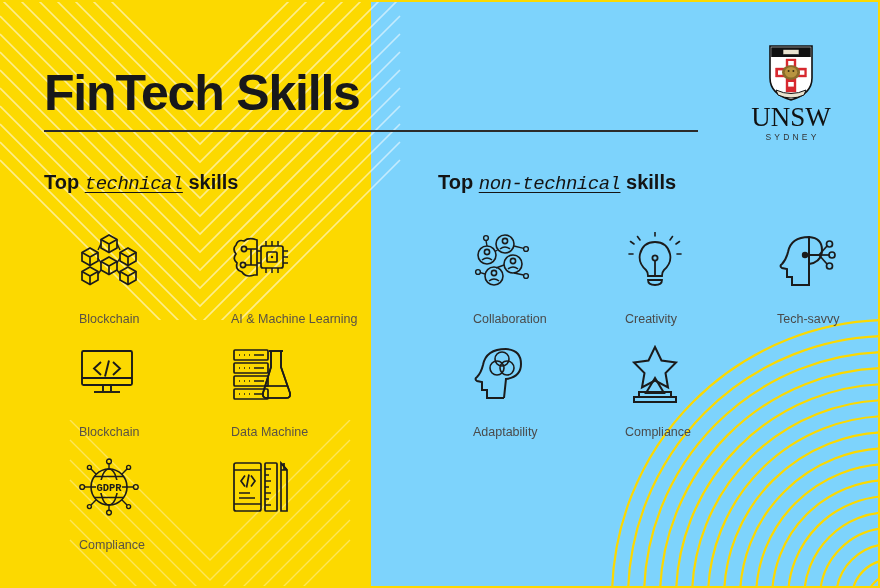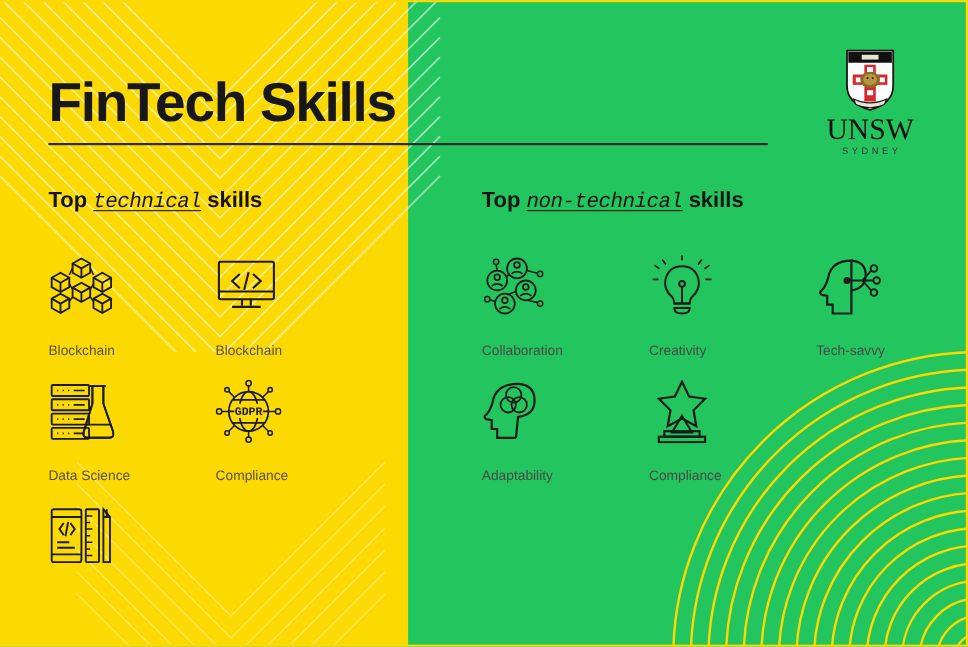--- a/index.html
+++ b/index.html
@@ -6,21 +6,21 @@
   html,body { width:880px; height:588px; }
   body {
     font-family:"Liberation Sans", sans-serif;
     background:#ffffff;
     position:relative;
     overflow:hidden;
   }
   #page {
     position:relative;
     width:880px; height:588px;
-    background:#22c55e;
+    background:#7dd3fc;
     overflow:hidden;
     text-decoration:underline;
   }
   
   .edge-top { position:absolute; left:0; top:0; width:880px; height:2px; background:#FCD900; z-index:6; }
   .edge-right { position:absolute; right:0; top:0; width:2px; height:588px; background:#FCD900; z-index:6; }
   .edge-bottom { position:absolute; left:0; bottom:0; width:880px; height:2px; background:#FCD900; z-index:6; }
 
   
   .yellow-panel {
@@ -122,21 +122,21 @@
     width:320px;
     grid-template-columns:152px 168px;
     grid-template-rows:113px 113px 113px;
   }
   .grid-right {
     left:438px; top:232px;
     width:400px;
     grid-template-columns:152px 152px 120px;
     grid-template-rows:113px 113px 113px;
   }
-  .skill { position:relative; }
+  .skill { position:relative;margin-left:35px; }
   .skill .ico { display:block; height:58px; }
   .skill .ico svg { display:block; }
   .skill .lbl {
     display:block;
     margin-top:22px;
     font-size:12.5px;
     color:#4a4a4a;
     white-space:nowrap;
   }
   .grid-left .skill .lbl { color:#5a5244; }
@@ -257,20 +257,40 @@
             <path d="M19 26 L22 31"></path>
               <path d="M41 26 L38 31"></path>
             <path d="M22 38 L19 42"></path>
               <path d="M38 38 L41 42"></path>
           </g>
         </svg>
       </span>
       <span class="lbl">Blockchain</span>
     </div>
 
+    <div class="skill">
+      <span class="ico">
+        <svg width="60" height="58" viewBox="0 0 60 58" fill="none" stroke="#1b1b1b" stroke-width="1.7">
+          <path d="M26 8 Q18 5 13 9 Q7 7 5 13 Q1 17 5 22 Q1 27 6 31 Q4 38 11 40 Q15 46 23 43 L26 43 L26 8 Z"></path>
+          <circle cx="13" cy="17" r="2.6"></circle>
+            <circle cx="12" cy="33" r="2.6"></circle>
+          <path d="M15.5 17 L26 17 M14.5 33 L26 33 M20 17 L20 33"></path>
+          <rect x="30" y="14" width="22" height="22" rx="2"></rect>
+          <rect x="36" y="20" width="10" height="10" rx="1"></rect>
+          <circle cx="41" cy="25" r="1.2" fill="#1b1b1b" stroke="none"></circle>
+          <g stroke-width="1.5">
+            <path d="M35 14 L35 9 M41 14 L41 9 M47 14 L47 9"></path>
+            <path d="M35 36 L35 41 M41 36 L41 41 M47 36 L47 41"></path>
+            <path d="M52 19 L57 19 M52 25 L57 25 M52 31 L57 31"></path>
+            <path d="M30 19 L26 19 M30 31 L26 31"></path>
+          </g>
+        </svg>
+      </span>
+      <span class="lbl">AI &amp; Machine Learning</span>
+    </div>
 
     <div class="skill">
       <span class="ico">
         <svg width="60" height="58" viewBox="0 0 60 58" fill="none" stroke="#1b1b1b" stroke-width="1.9">
           <rect x="3" y="6" width="50" height="34" rx="1.5"></rect>
           <path d="M3 33 H53"></path>
           <path d="M22 17 L15 23.5 L22 30"></path>
           <path d="M34 17 L41 23.5 L34 30"></path>
           <path d="M30 15.5 L26 31.5"></path>
           <path d="M24 40 L24 46 M32 40 L32 46"></path>
@@ -296,21 +316,21 @@
               <path d="M23 36 H33"></path>
             <path d="M8 49 h1 M13 49 h1 M18 49 h1"></path>
               <path d="M23 49 H33"></path>
           </g>
           <path d="M38 6 H52 M40 6 V22 L32 48 Q31 53 36 53 H55 Q60 53 59 48 L50 22 V6" fill="#FCD900" fill-opacity="0"></path>
           <path d="M40 6 V22 L32 48 Q31 53 36 53 H55 Q60 53 59 48 L50 22 V6"></path>
           <path d="M38 6 H52"></path>
           <path d="M35 41 H56"></path>
         </svg>
       </span>
-      <span class="lbl">Data Science</span>
+      <span class="lbl">Data Machine</span>
     </div>
 
     <div class="skill">
       <span class="ico">
         <svg width="60" height="58" viewBox="0 0 60 58" fill="none" stroke="#1b1b1b" stroke-width="1.6">
           <circle cx="30" cy="29" r="18"></circle>
           <ellipse cx="30" cy="29" rx="8.5" ry="18"></ellipse>
           <path d="M12 29 H48 M15 18.5 H45 M15 39.5 H45"></path>
           <rect x="17" y="22" width="26" height="13" fill="#FCD900" stroke="none"></rect>
           <text x="30" y="32.6" font-family="Liberation Mono, monospace" font-size="10.5" font-weight="bold" text-anchor="middle" fill="#1b1b1b" stroke="none">GDPR</text>

